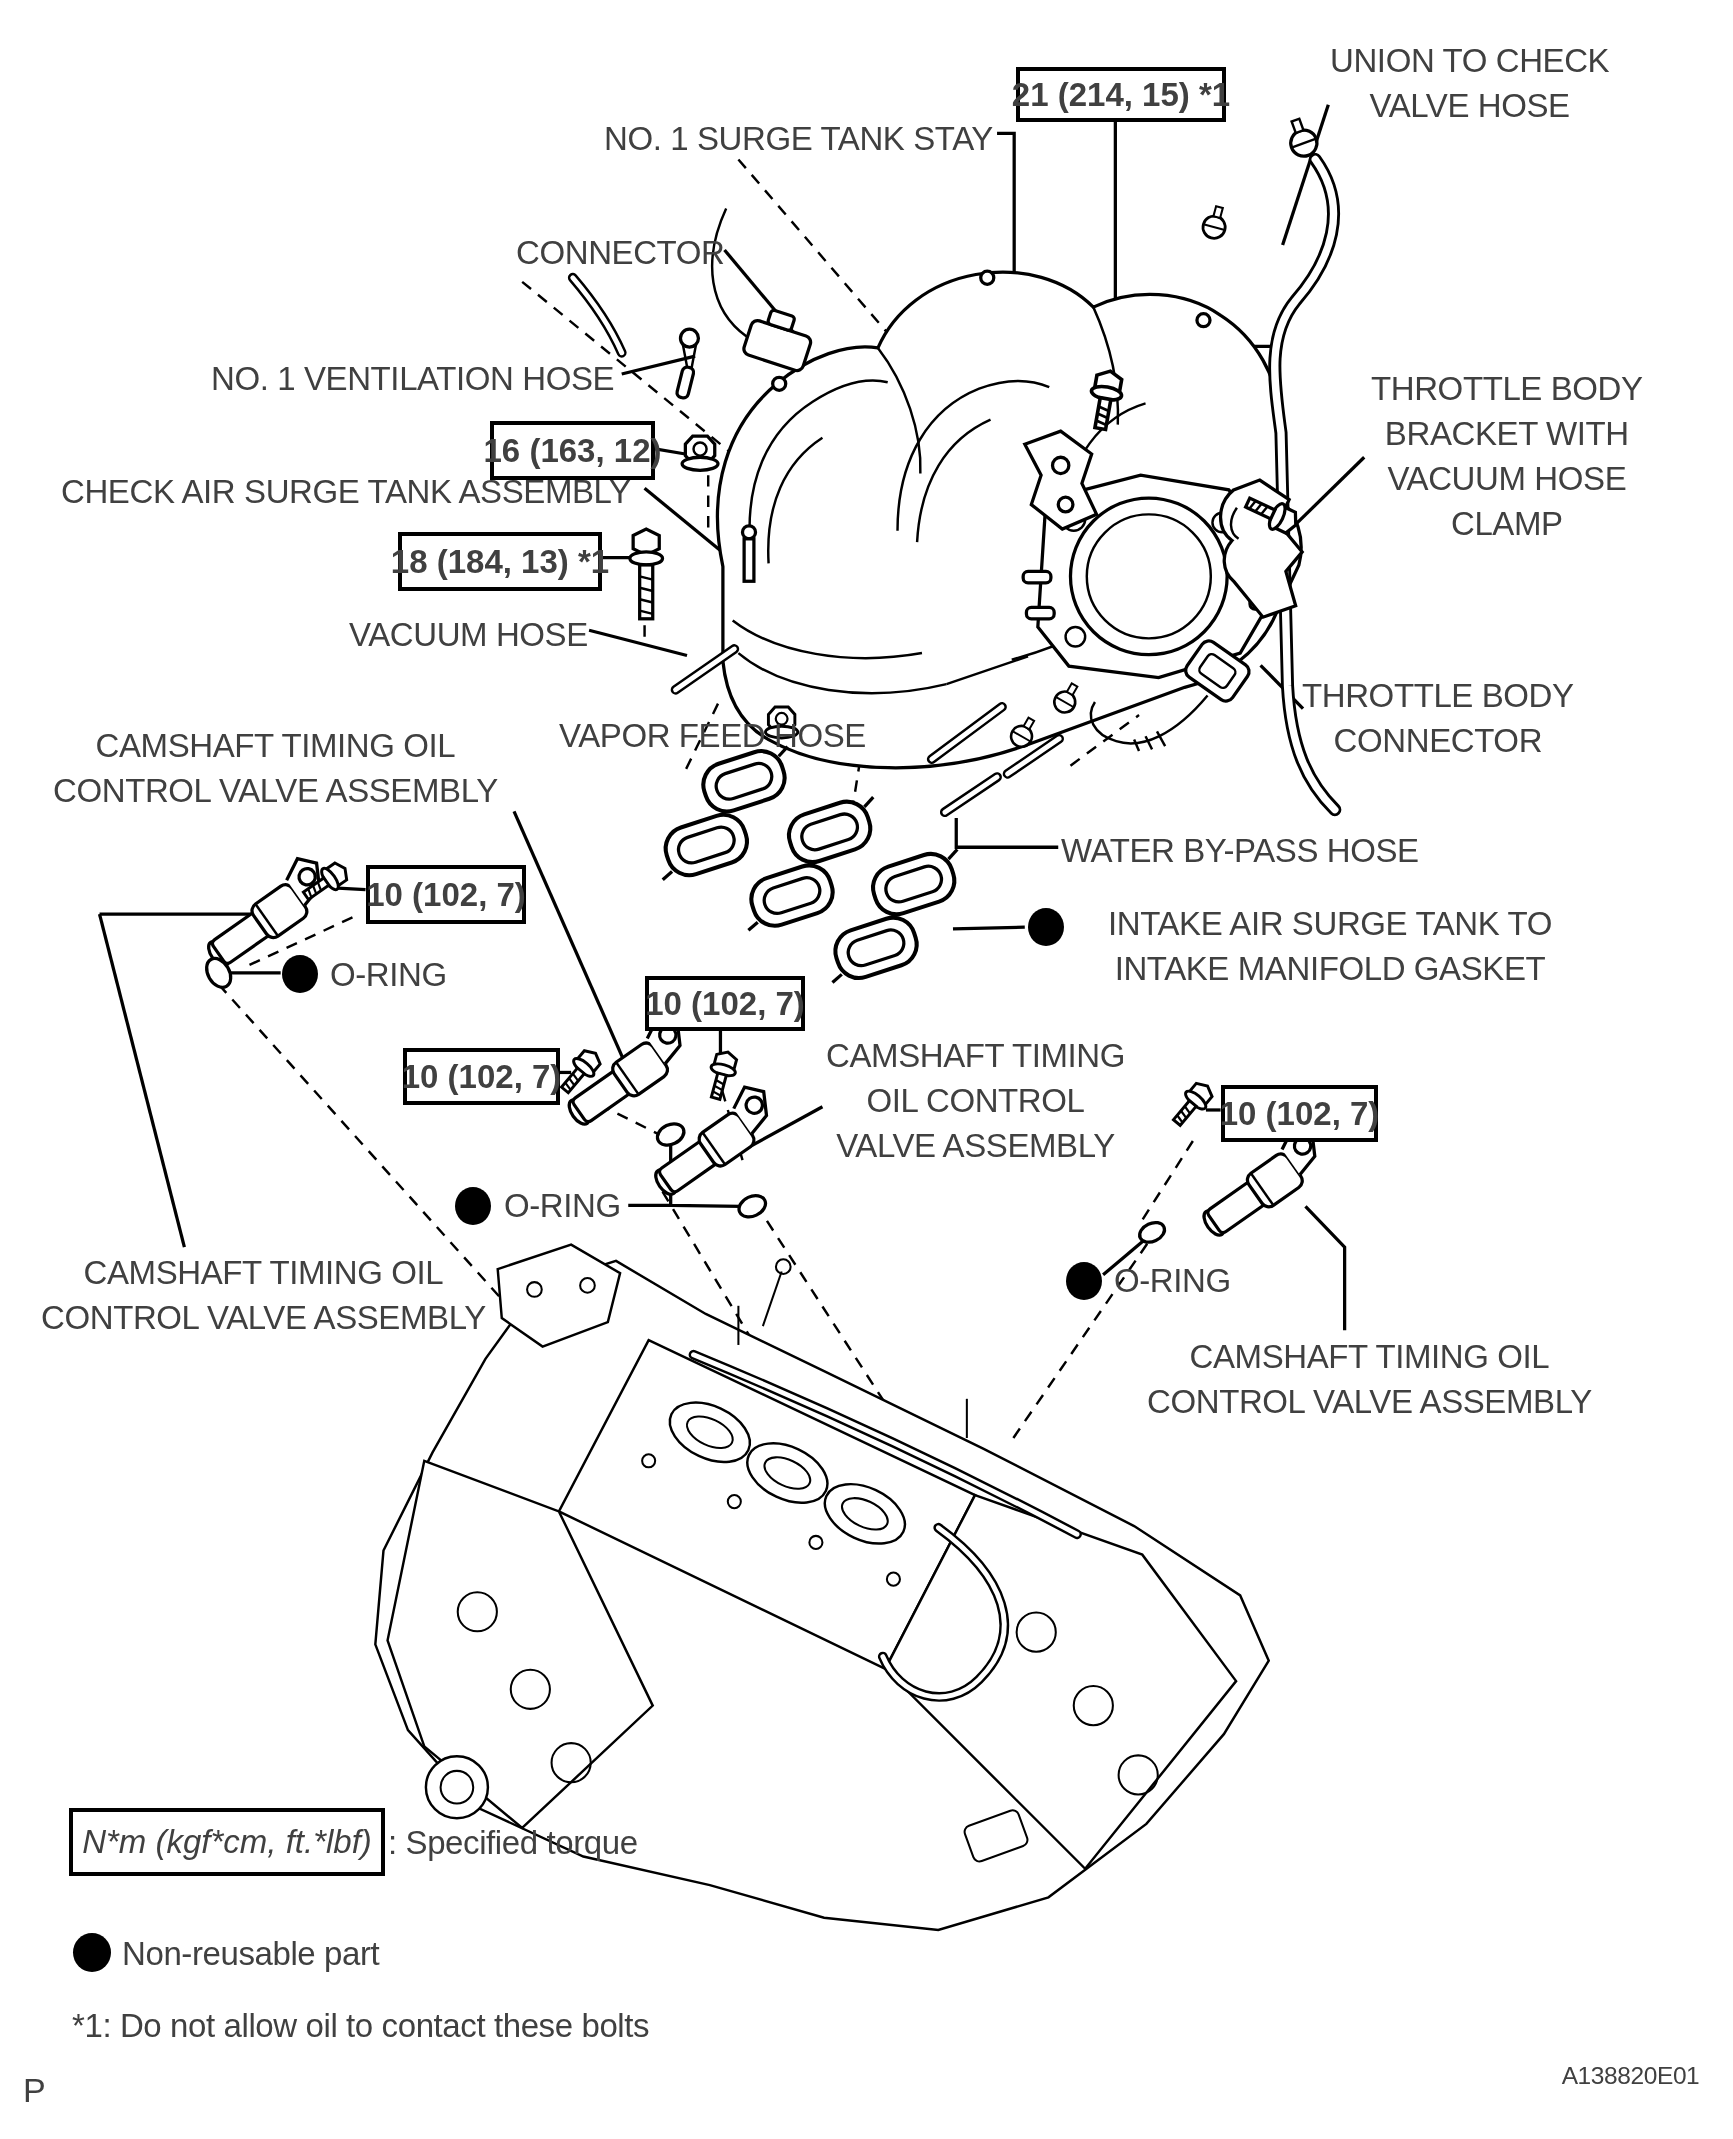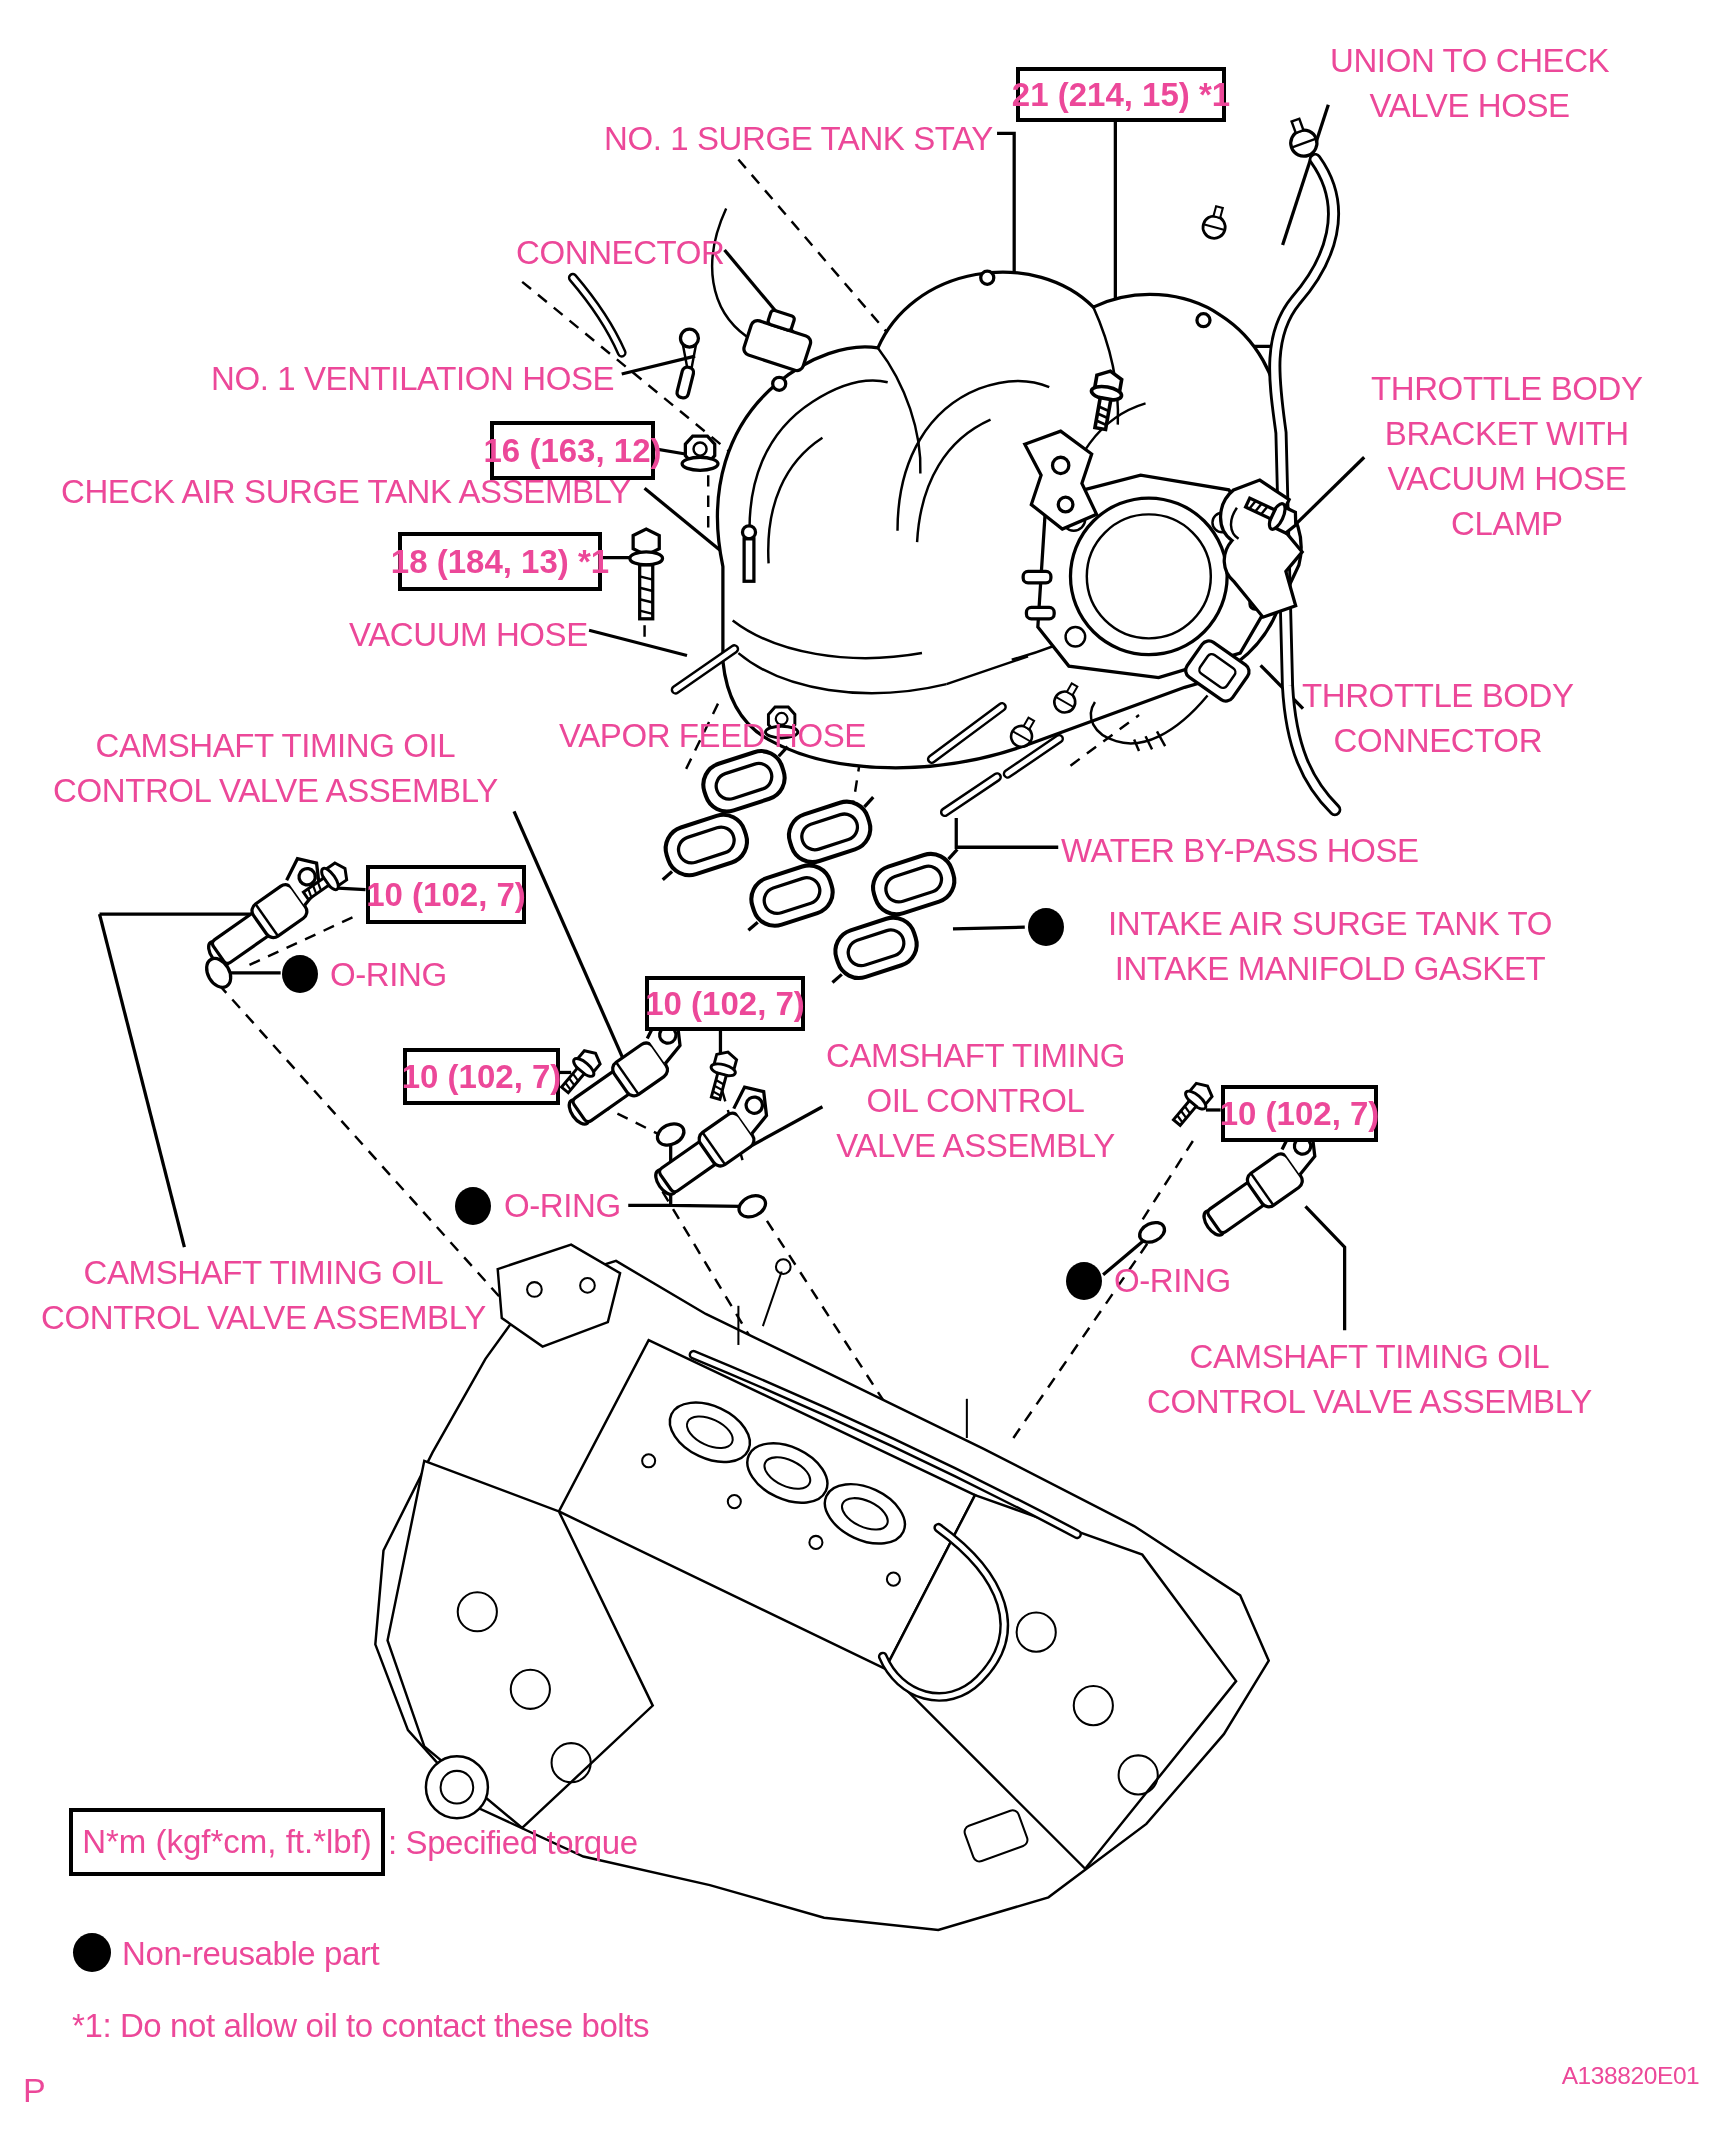--- a/index.html
+++ b/index.html
@@ -1,24 +1,24 @@
 <!DOCTYPE html>
 <html style="font-size:13px"><head>
 <meta charset="utf-8">
 <style>
   html,body{margin:0;padding:0;background:#fff;}
   #stage{position:relative;width:1733px;height:2140px;background:#fff;overflow:hidden;
-         font-family:"Liberation Sans", sans-serif;color:#ec4899;}
+         font-family:"Liberation Sans", sans-serif;color:#404040;}
   #art{position:absolute;left:0;top:0;width:1733px;height:2140px;}
   .lbl{position:absolute;font-size:33px;line-height:45px;white-space:pre-line;letter-spacing:-0.4px;text-align:center;}
   .tq{position:absolute;border:4.1px solid #000;font-size:33px;font-weight:700;
       display:flex;align-items:center;justify-content:center;white-space:nowrap;background:#fff;}
   .bullet{position:absolute;background:#000;border-radius:50%;}
   .legendbox{position:absolute;border:4.1px solid #000;font-size:33px;display:flex;align-items:center;
-      justify-content:center;white-space:nowrap;background:#fff;}
+      justify-content:center;white-space:nowrap;background:#fff;font-style:italic;}
   .small{font-size:24.5px;}
   .pageP{position:absolute;font-size:34px;}
   svg .ln{stroke:#000;stroke-width:4;fill:none;}
   svg .dln{stroke:#000;stroke-width:3;fill:none;stroke-dasharray:14 11;}
   svg .pt{stroke:#000;stroke-width:4;fill:#fff;}
   svg .ptn{stroke:#000;stroke-width:3;fill:none;}
   svg .tubeO{stroke:#000;stroke-width:16;fill:none;stroke-linecap:round;}
   svg .tubeI{stroke:#fff;stroke-width:9;fill:none;stroke-linecap:round;}
   svg .tubeo2{stroke:#000;stroke-width:12;fill:none;stroke-linecap:round;}
   svg .tubei2{stroke:#fff;stroke-width:6;fill:none;stroke-linecap:round;}

